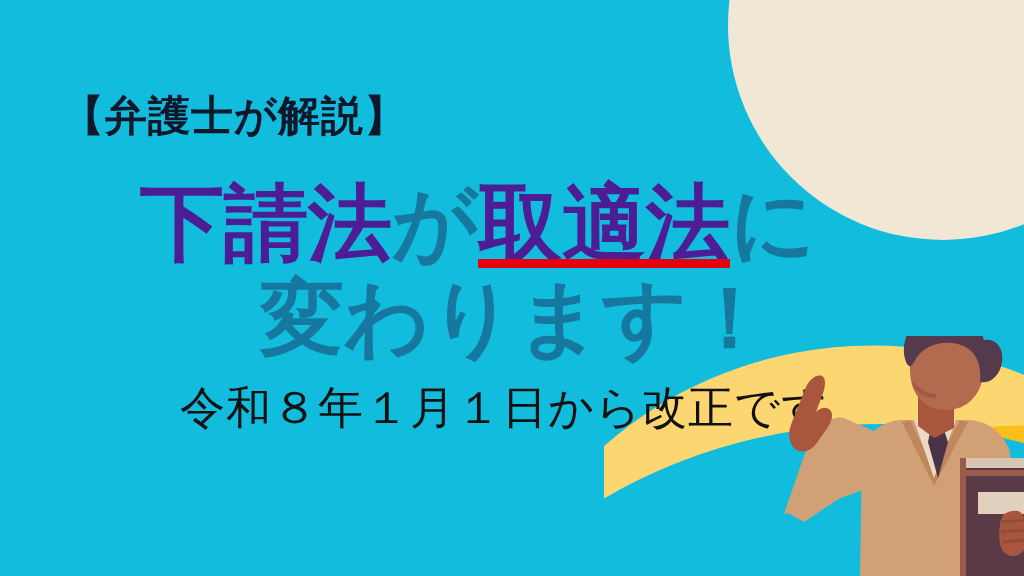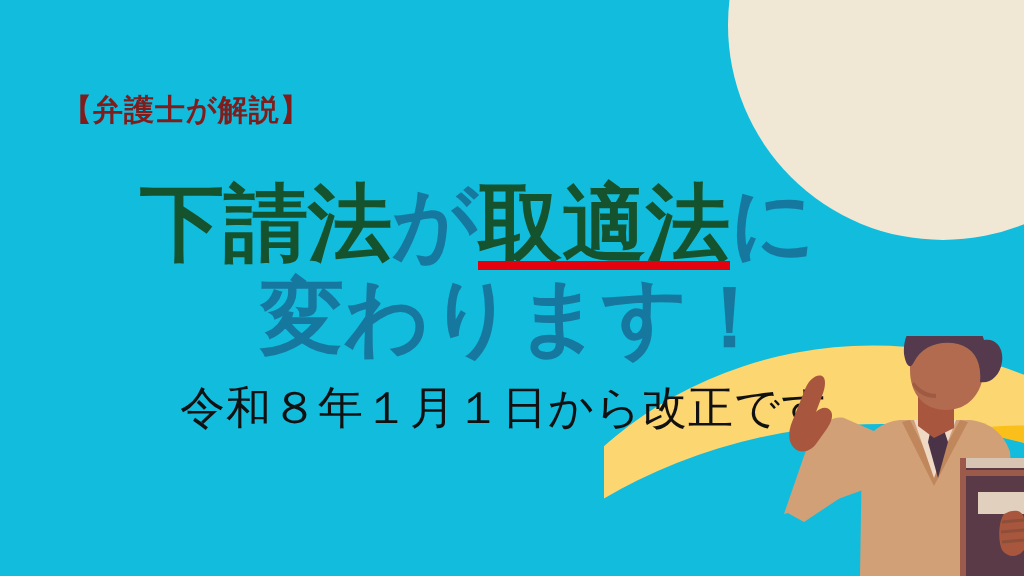--- a/index.html
+++ b/index.html
@@ -53,44 +53,45 @@
     width:900px; height:720px;
     border-radius:50%;
     background:#12BCDD;
     transform:rotate(-8deg);
   }
 
   
   .eyebrow {
     position:absolute;
     left:62px; top:95px;
-    font-size:30px;
+    font-size:42px;
     font-weight:700;
-    color:#7f1d1d;
+    color:#0f172a;
     letter-spacing:1px;
     line-height:1;
     white-space:nowrap;
   }
 
   .headline {
     position:absolute;
     left:140px; top:176px;
     font-size:84px;
     font-weight:700;
     line-height:1.12;
     letter-spacing:0px;
     white-space:nowrap;
   }
   .headline .line { display:block; }
   .headline .line2 { margin-left:120px; }
-  .red   { color:#14532d; }
+  .red   { color:#4c1d95; }
   .teal  { color:#17789F; }
   .red.underlined {
     position:relative;
     text-decoration:none;
+    font-family:Liberation Serif, serif;
   }
   .red.underlined::after {
     content:"";
     position:absolute;
     left:0; right:0;
     bottom:2px;
     height:9px;
     background:#E4020F;
   }
 

